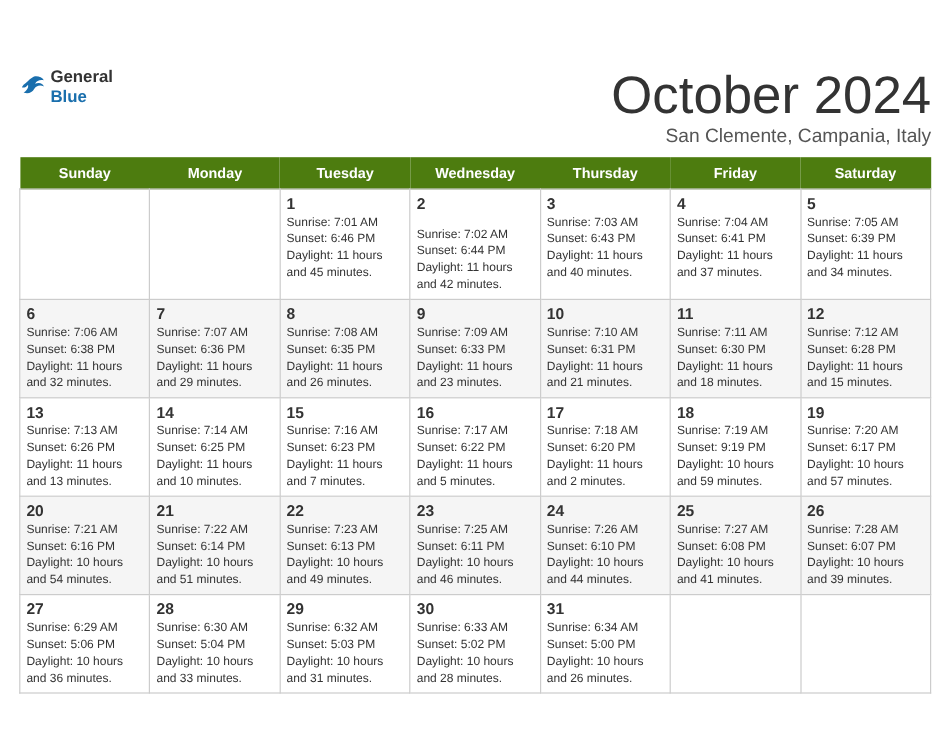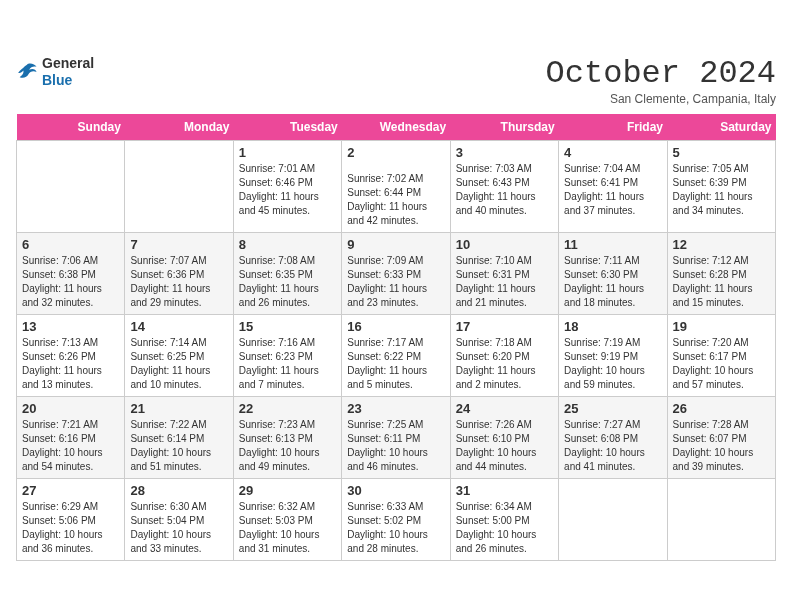--- a/index.html
+++ b/index.html
@@ -30,39 +30,38 @@
     .logo-general { color: #333; }
     .logo-blue { color: #1a6fad; }
     .logo-bird {
       width: 22px;
       height: 22px;
     }
     .title-block {
       text-align: right;
     }
     .month-title {
-      font-size: 32px;
+      font-size: 44px;
       color: #333;
       font-weight: 300;
-      font-family: Liberation Mono, monospace;
     }
     .location {
-      font-size: 12px;
+      font-size: 16px;
       color: #555;
     }
     table {
       width: 100%;
       border-collapse: collapse;
       font-size: 11px;
     }
     thead tr th {
-      background-color: #ec4899;
+      background-color: #4d7c0f;
       color: #fff;
       padding: 6px 4px;
-      text-align: right;
+      text-align: center;
       font-size: 12px;
       font-weight: bold;
     }
     tbody tr td {
       border: 1px solid #ccc;
       vertical-align: top;
       padding: 4px 5px;
       min-height: 70px;
       height: 80px;
       width: 107px;

